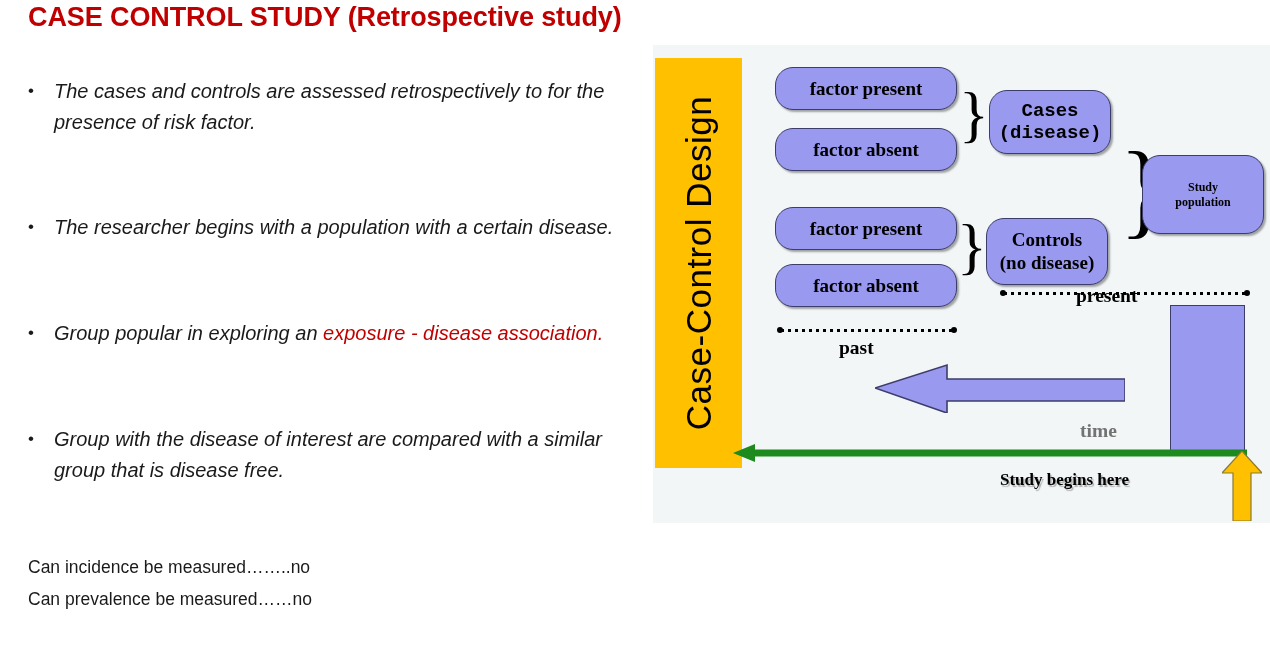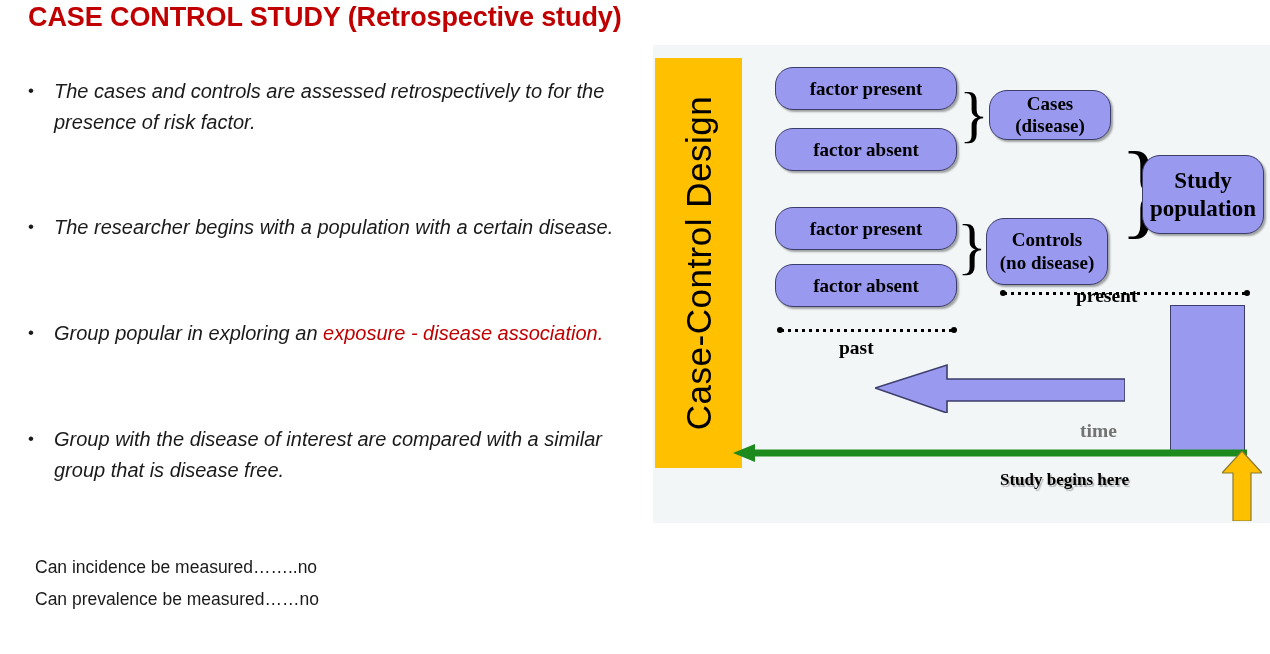--- a/index.html
+++ b/index.html
@@ -62,21 +62,20 @@
   #bullet-3 { top: 318px; }
   #bullet-4 { top: 424px; }
 
   .plain-line {
     position: absolute;
     left: 28px;
     font-size: 17.5px;
     line-height: 30px;
     color: #1a1a1a;
     white-space: nowrap;
-    margin-left: 7px;
   }
   #note-1 { top: 552px; }
   #note-2 { top: 584px; text-align: center; }
 
   
   #diagram-panel {
     position: absolute;
     left: 653px;
     top: 45px;
     width: 617px;
@@ -136,33 +135,34 @@
 
   .group-box {
     width: 122px;
     font-size: 19px;
     line-height: 1.18;
     flex-direction: column;
   }
   #cases-box {
     left: 336px;
     top: 45px;
-    height: 50px;
+    height: 64px;
+    font-family: Liberation Mono, monospace;
   }
   #controls-box {
     left: 333px;
     top: 173px;
     height: 67px;
   }
   #study-population-box {
     left: 489px;
     top: 110px;
     width: 122px;
     height: 79px;
-    font-size: 23px;
+    font-size: 12px;
     line-height: 1.2;
     flex-direction: column;
   }
 
   .brace {
     position: absolute;
     font-family: "Liberation Serif", serif;
     color: #000000;
     line-height: 1;
     user-select: none;

